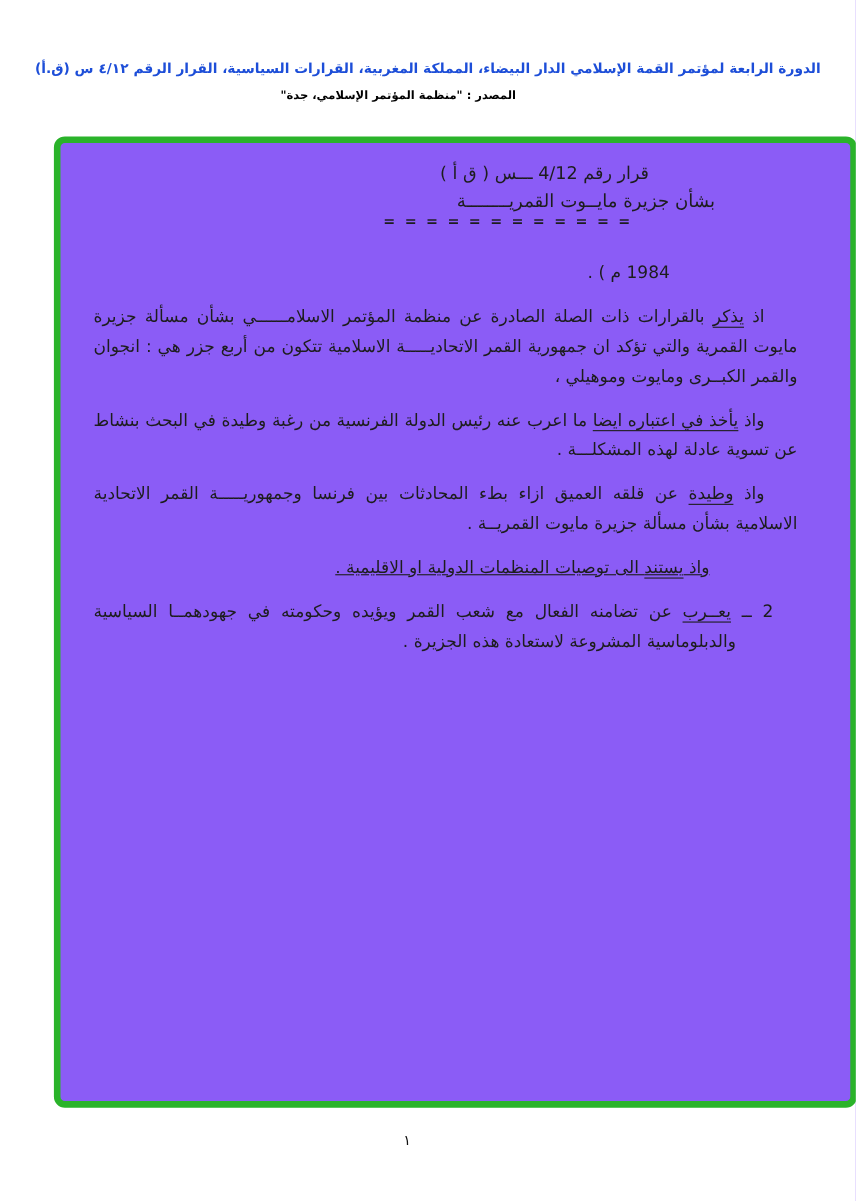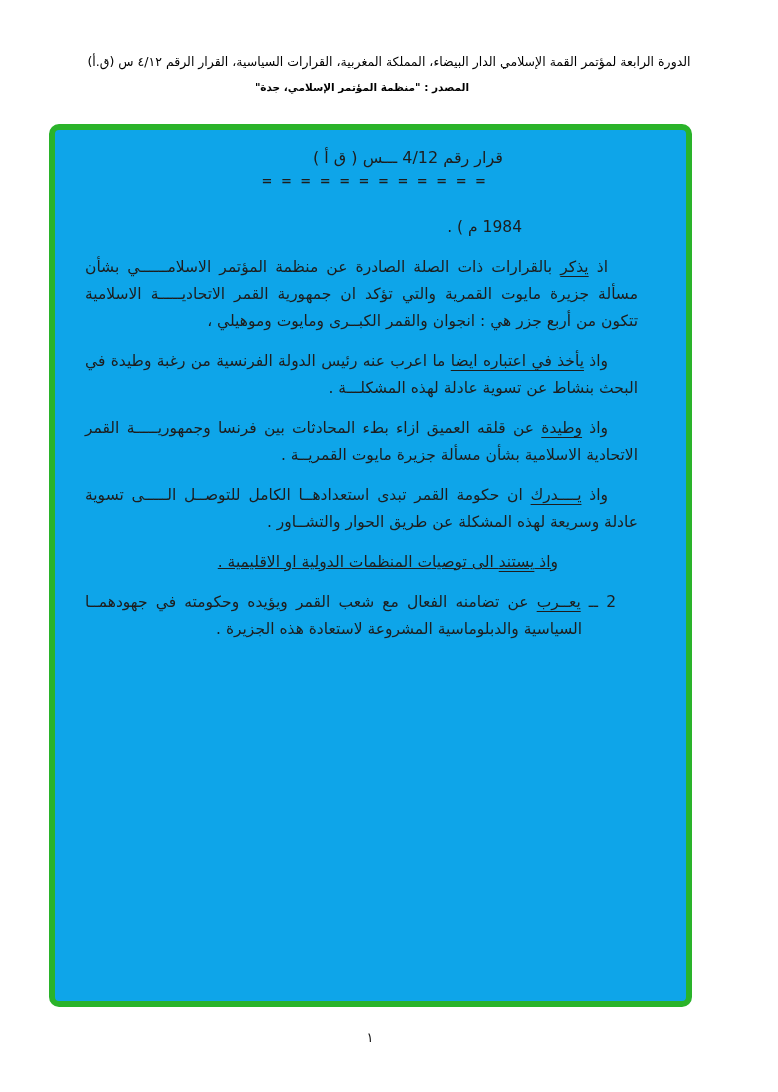--- a/index.html
+++ b/index.html
@@ -13,39 +13,39 @@
     overflow: hidden;
   }
   .header {
     position: absolute;
     top: 54px; left: 0; right: 0;
     text-align: center;
     direction: rtl;
   }
   .header-line1 {
     font-size: 12.5px;
-    font-weight: normal;
-    color: #000000;
+    font-weight: bold;
+    color: #1d4ed8;
     padding: 0 28px;
     letter-spacing: 0px;
   }
   .header-line2 {
     margin-top: 12px;
     font-size: 10.5px;
     font-weight: bold;
     color: #000;
     padding-right: 54px; 
   }
   .doc-frame {
     position: absolute;
     left: 49px; top: 124px;
-    width: 643px; height: 883px;
+    width: 730px; height: 883px;
     border: 6px solid #2ab32a;
     border-radius: 10px;
-    background: #0ea5e9;
+    background: #8b5cf6;
     padding: 18px 48px 0 30px;
     direction: rtl;
   }
   .title-block { margin-bottom: 26px; }
   .title-line1 {
     font-size: 16px;
     padding-right: 135px;
     white-space: nowrap;
     margin-bottom: 6px;
   }
@@ -101,20 +101,21 @@
 
 <div class="header">
   <div class="header-line1">الدورة الرابعة لمؤتمر القمة الإسلامي الدار البيضاء، المملكة المغربية، القرارات السياسية، القرار الرقم ٤/١٢ س (ق.أ)</div>
   <div class="header-line2">المصدر : "منظمة المؤتمر الإسلامي، جدة"</div>
 </div>
 
 <div class="doc-frame" style="border-color: rgb(42, 179, 42);">
 
   <div class="title-block">
     <div class="title-line1">قرار رقم 4/12 ـــس ( ق أ )</div>
+    <div class="title-line2">بشأن جزيرة مايــوت القمريــــــــة</div>
     <div class="title-sep">= = = = = = = = = = = =</div>
   </div>
 
   <div class="body-text">
 
     <div class="para cont-line">1984 م ) .</div>
 
     <div class="para">
       <span>اذ </span><span class="ul">يذكر</span><span> بالقرارات ذات الصلة الصادرة عن منظمة المؤتمر الاسلامــــــي بشأن مسألة جزيرة مايوت القمرية والتي تؤكد ان جمهورية القمر الاتحاديـــــة الاسلامية تتكون من أربع جزر هي : انجوان والقمر الكبــرى ومايوت وموهيلي ،</span>
     </div>
@@ -122,23 +123,20 @@
 
     <div class="para">
       <span>واذ </span><span class="ul">يأخذ في اعتباره ايضا</span><span> ما اعرب عنه رئيس الدولة الفرنسية من رغبة وطيدة في البحث بنشاط عن تسوية عادلة لهذه المشكلـــة .</span>
     </div>
 
 
     <div class="para">
       <span>واذ </span><span class="ul">وطيدة</span><span> عن قلقه العميق ازاء بطء المحادثات بين فرنسا وجمهوريـــــة القمر الاتحادية الاسلامية بشأن مسألة جزيرة مايوت القمريــة .</span>
     </div>
 
-    <div class="para">
-      <span>واذ </span><span class="ul">يــــدرك</span><span> ان حكومة القمر تبدى استعدادهــا الكامل للتوصــل الـــــى تسوية عادلة وسريعة لهذه المشكلة عن طريق الحوار والتشــاور .</span>
-    </div>
 
     <div class="para deep-indent">
       <span>واذ </span><span class="ul">يستند</span><span> الى توصيات المنظمات الدولية او الاقليمية .</span>
     </div>
 
 
     <div class="numbered">
       <span>2</span><span> ــ </span><span class="ul">يعــرب</span><span> عن تضامنه الفعال مع شعب القمر ويؤيده وحكومته في جهودهمــا السياسية والدبلوماسية المشروعة لاستعادة هذه الجزيرة .</span>
     </div>
 

